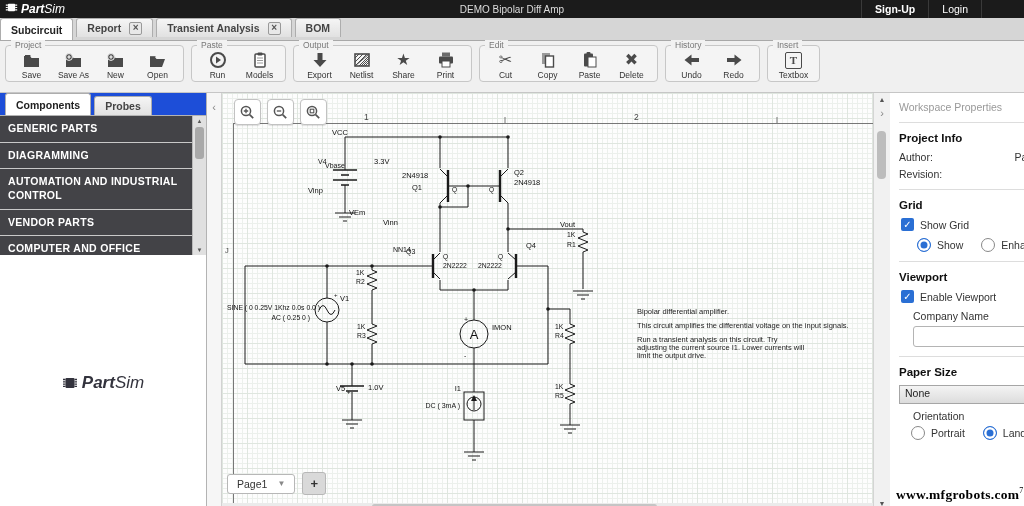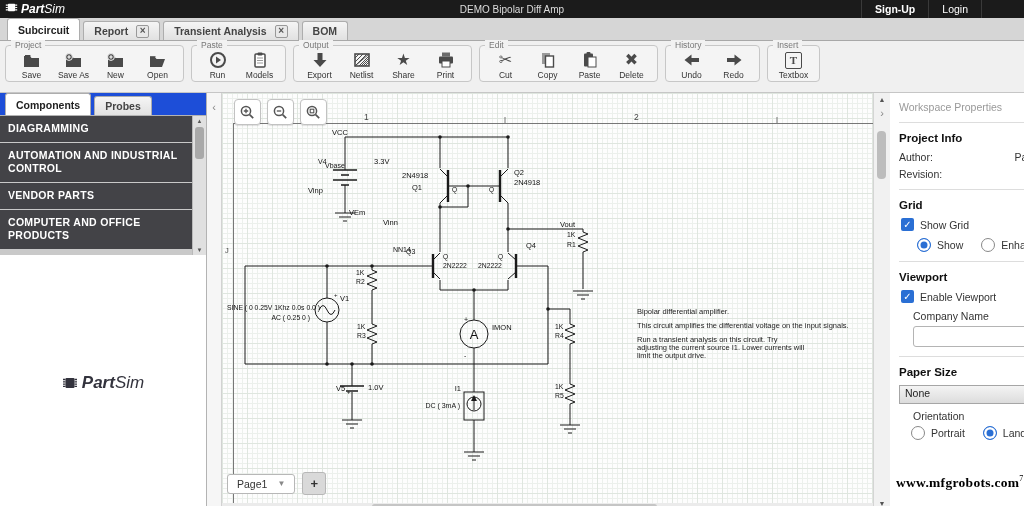--- a/index.html
+++ b/index.html
@@ -9,21 +9,21 @@
   .header{height:18px;background:#1b1b1b;display:flex;align-items:center;position:relative;}
   .logo{display:flex;align-items:center;gap:3px;padding-left:5px;z-index:2;}
   .logo-text{font-style:italic;font-size:12px;color:#fff;}
   .logo-text b{font-weight:bold;}
   .header-title{position:absolute;left:0;right:0;text-align:center;font-size:10px;color:#ddd;}
   .header-actions{margin-left:auto;display:flex;align-items:center;height:100%;z-index:2;padding-right:42px;}
   .hbtn{font-size:10.5px;color:#fff;padding:0 13px;height:100%;display:flex;align-items:center;border-left:1px solid #3a3a3a;cursor:pointer;}
   .hbtn:last-child{border-right:1px solid #3a3a3a;}
   .hbtn.bold{font-weight:bold;}
   
-  .tabbar{height:22px;background:#d6d6d6;border-bottom:1px solid #a8a8a8;display:flex;align-items:flex-end;padding-left:7px;gap:3px;}
+  .tabbar{height:22px;background:#d6d6d6;border-bottom:1px solid #a8a8a8;display:flex;align-items:flex-start;gap:3px;}
   .tab{height:18px;background:linear-gradient(#f5f5f5,#e1e1e1);border:1px solid #adadad;border-bottom:none;
        border-radius:3px 3px 0 0;display:flex;align-items:center;padding:0 10px;font-size:10.5px;font-weight:bold;color:#444;cursor:pointer;}
   .tab.active{background:#fff;height:21px;color:#222;}
   .tab .x{margin-left:8px;font-size:10px;line-height:9px;color:#555;width:11px;height:11px;border:1px solid #999;border-radius:2px;background:#e8e8e8;text-align:center;}
   
   .toolbar{height:47px;background:#f0f0f0;border-bottom:1px solid #c6c6c6;display:flex;align-items:flex-start;padding:4px 0 0 5px;gap:7px;}
   .tgroup{border:1px solid #c7c7c7;border-radius:4px;background:#f4f4f4;position:relative;padding:4px 5px 1px;display:flex;gap:1px;}
   .tgroup-label{position:absolute;top:-6px;left:5px;font-size:8.5px;color:#777;background:#f2f2f2;padding:0 4px;line-height:10px;}
   .tbtn{width:41px;display:flex;flex-direction:column;align-items:center;gap:0;cursor:pointer;}
   .tbtn .ic{height:20px;display:flex;align-items:center;justify-content:center;font-size:16px;color:#4a4a4a;line-height:20px;}
@@ -88,21 +88,21 @@
   .check-row{display:flex;align-items:center;gap:6px;margin:7px 0 7px 2px;}
   .cb{width:13px;height:13px;background:#2a6fd4;border-radius:2px;color:#fff;font-size:10px;line-height:13px;text-align:center;cursor:pointer;flex:none;}
   .radio-row{display:flex;align-items:center;margin-left:18px;margin-bottom:4px;}
   .radio{width:12px;height:12px;border:1px solid #888;border-radius:50%;background:#fff;cursor:pointer;flex:none;}
   .radio.sel{border-color:#2a6fd4;background:#2a6fd4;box-shadow:inset 0 0 0 2.5px #fff;}
   .radio-lb{margin:0 18px 0 6px;}
   .sub-label{margin:6px 0 4px 14px;color:#333;}
   .text-input{width:116px;height:17px;border:1px solid #b4b4b4;border-radius:3px;background:#fff;margin:2px 0 2px 14px;display:block;}
   .dropdown{width:138px;height:15px;background:linear-gradient(#f4f4f4,#dcdcdc);border:1px solid #a6a6a6;
             font-size:10.5px;padding:1px 5px;color:#222;cursor:pointer;}
-  .watermark{position:absolute;bottom:20px;left:6px;font-family:"Liberation Serif",serif;font-weight:bold;
+  .watermark{position:absolute;bottom:8px;left:6px;font-family:"Liberation Serif",serif;font-weight:bold;
              font-size:13.5px;color:#000;white-space:nowrap;letter-spacing:.3px;}
   .watermark sup{font-size:8px;font-weight:normal;}
 </style>
 </head>
 <body>
 
 <div class="header">
   <div class="logo">
     <span>
       <svg width="13" height="13" viewBox="0 0 16 16">
@@ -305,20 +305,21 @@
   <div class="sidebar">
     <div class="side-tabs">
       <div class="tab active">
           <span>Components</span>
         </div>
       <div class="tab">
           <span>Probes</span>
         </div>
     </div>
     <div class="cat-list">
+      <div class="cat-item">GENERIC PARTS</div>
       <div class="cat-item">DIAGRAMMING</div>
       <div class="cat-item">AUTOMATION AND INDUSTRIAL CONTROL</div>
       <div class="cat-item">VENDOR PARTS</div>
       <div class="cat-item">COMPUTER AND OFFICE PRODUCTS</div>
       <div class="cat-scroll">
         <span class="arr">▲</span>
         <span class="cat-thumb"></span>
         <span class="arr">▼</span>
       </div>
     </div>

